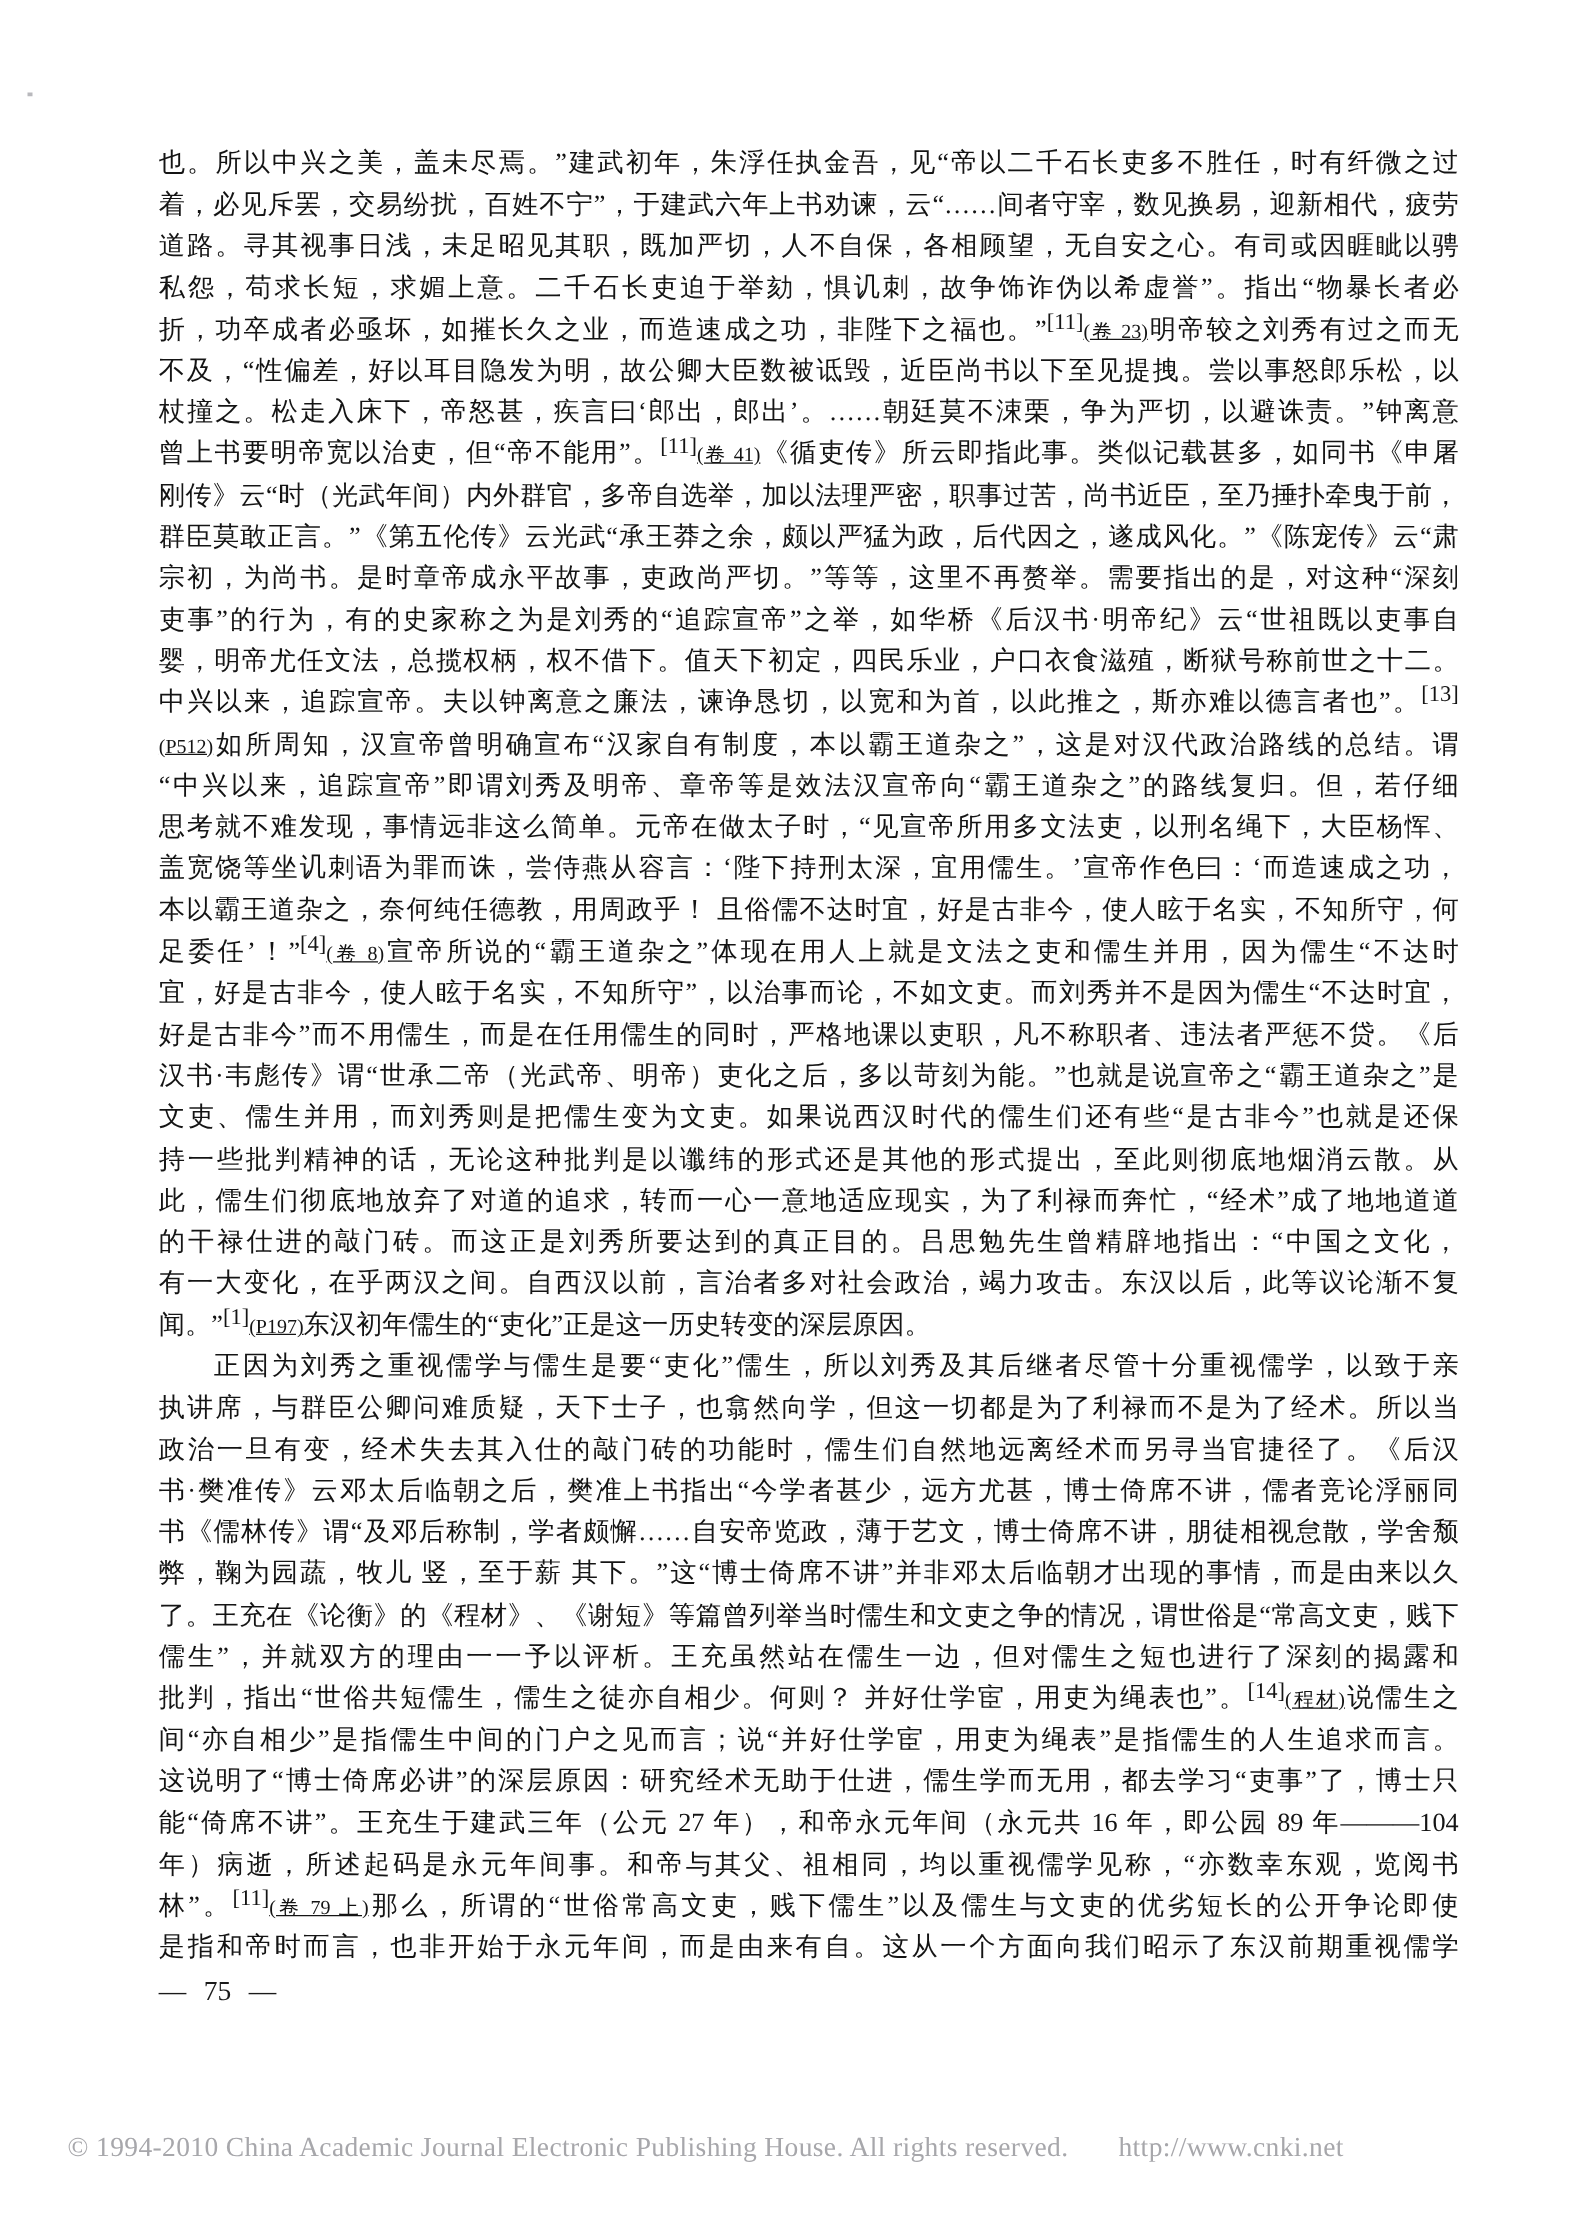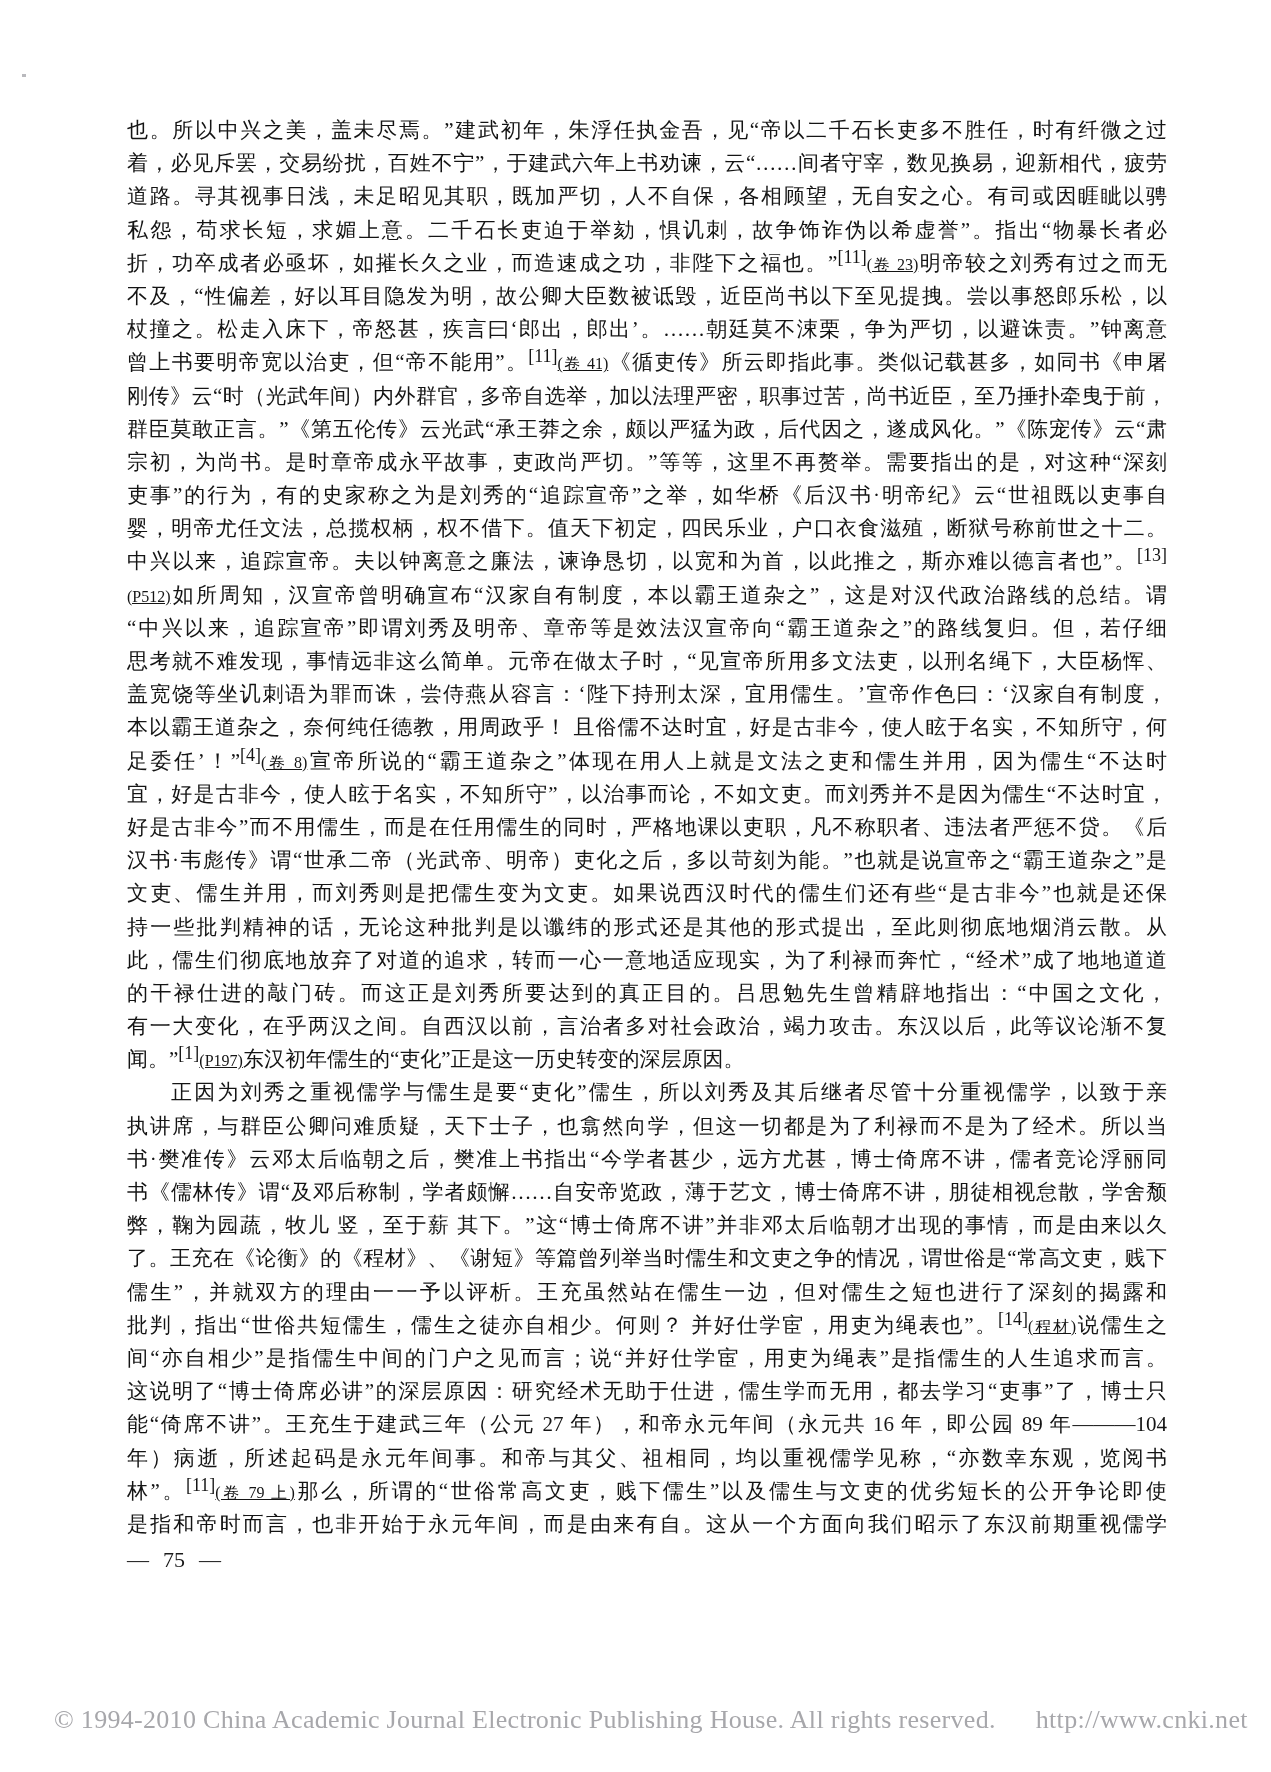--- a/index.html
+++ b/index.html
@@ -38,21 +38,21 @@
     font-size:22px;
     color:#1a1a1a;
   }
   .pagenum span{ display:inline-block; }
   .pagenum .num{ margin:0 14px; }
   .footer{
     position:absolute;
     left:54px;top:1705px;
     width:1200px;
     color:#a7a7ab;
-    font-size:26px;
+    font-size:22px;
     letter-spacing:0.3px;
     white-space:nowrap;
   }
   .footer .url{ margin-left:40px; }
   .artifact-dot{
     position:absolute;
     left:22px;top:74px;
     width:4px;height:3px;
     background:#b9b9bd;
   }
@@ -75,34 +75,35 @@
         <div class="line"><span>曾上书要明帝宽以治吏，但“帝不能用”。</span><span class="sup">[11]</span><span class="note">(卷 41)</span><span>《循吏传》所云即指此事。类似记载甚多，如同书《申屠</span></div>
         <div class="line"><span>刚传》云“时（光武年间）内外群官，多帝自选举，加以法理严密，职事过苦，尚书近臣，至乃捶扑牵曳于前，</span></div>
         <div class="line"><span>群臣莫敢正言。”《第五伦传》云光武“承王莽之余，颇以严猛为政，后代因之，遂成风化。”《陈宠传》云“肃</span></div>
         <div class="line"><span>宗初，为尚书。是时章帝成永平故事，吏政尚严切。”等等，这里不再赘举。需要指出的是，对这种“深刻</span></div>
         <div class="line"><span>吏事”的行为，有的史家称之为是刘秀的“追踪宣帝”之举，如华桥《后汉书·明帝纪》云“世祖既以吏事自</span></div>
         <div class="line"><span>婴，明帝尤任文法，总揽权柄，权不借下。值天下初定，四民乐业，户口衣食滋殖，断狱号称前世之十二。</span></div>
         <div class="line"><span>中兴以来，追踪宣帝。夫以钟离意之廉法，谏诤恳切，以宽和为首，以此推之，斯亦难以德言者也”。</span><span class="sup">[13]</span></div>
         <div class="line"><span class="note">(P512)</span><span>如所周知，汉宣帝曾明确宣布“汉家自有制度，本以霸王道杂之”，这是对汉代政治路线的总结。谓</span></div>
         <div class="line"><span>“中兴以来，追踪宣帝”即谓刘秀及明帝、章帝等是效法汉宣帝向“霸王道杂之”的路线复归。但，若仔细</span></div>
         <div class="line"><span>思考就不难发现，事情远非这么简单。元帝在做太子时，“见宣帝所用多文法吏，以刑名绳下，大臣杨恽、</span></div>
-        <div class="line"><span>盖宽饶等坐讥刺语为罪而诛，尝侍燕从容言：‘陛下持刑太深，宜用儒生。’宣帝作色曰：‘汉家自有制度，</span></div>
+        <div class="line"><span>盖宽饶等坐讥刺语为罪而诛，尝侍燕从容言：‘陛下持刑太深，宜用儒生。’宣帝作色曰：‘而造速成之功，</span></div>
         <div class="line"><span>本以霸王道杂之，奈何纯任德教，用周政乎！ 且俗儒不达时宜，好是古非今，使人眩于名实，不知所守，何</span></div>
         <div class="line"><span>足委任’！”</span><span class="sup">[4]</span><span class="note">(卷 8)</span><span>宣帝所说的“霸王道杂之”体现在用人上就是文法之吏和儒生并用，因为儒生“不达时</span></div>
         <div class="line"><span>宜，好是古非今，使人眩于名实，不知所守”，以治事而论，不如文吏。而刘秀并不是因为儒生“不达时宜，</span></div>
         <div class="line"><span>好是古非今”而不用儒生，而是在任用儒生的同时，严格地课以吏职，凡不称职者、违法者严惩不贷。《后</span></div>
         <div class="line"><span>汉书·韦彪传》谓“世承二帝（光武帝、明帝）吏化之后，多以苛刻为能。”也就是说宣帝之“霸王道杂之”是</span></div>
         <div class="line"><span>文吏、儒生并用，而刘秀则是把儒生变为文吏。如果说西汉时代的儒生们还有些“是古非今”也就是还保</span></div>
         <div class="line"><span>持一些批判精神的话，无论这种批判是以谶纬的形式还是其他的形式提出，至此则彻底地烟消云散。从</span></div>
         <div class="line"><span>此，儒生们彻底地放弃了对道的追求，转而一心一意地适应现实，为了利禄而奔忙，“经术”成了地地道道</span></div>
         <div class="line"><span>的干禄仕进的敲门砖。而这正是刘秀所要达到的真正目的。吕思勉先生曾精辟地指出：“中国之文化，</span></div>
         <div class="line"><span>有一大变化，在乎两汉之间。自西汉以前，言治者多对社会政治，竭力攻击。东汉以后，此等议论渐不复</span></div>
         <div class="line last"><span>闻。”</span><span class="sup">[1]</span><span class="note">(P197)</span><span>东汉初年儒生的“吏化”正是这一历史转变的深层原因。</span></div>
         <div class="line indent"><span>正因为刘秀之重视儒学与儒生是要“吏化”儒生，所以刘秀及其后继者尽管十分重视儒学，以致于亲</span></div>
         <div class="line"><span>执讲席，与群臣公卿问难质疑，天下士子，也翕然向学，但这一切都是为了利禄而不是为了经术。所以当</span></div>
+        <div class="line"><span>政治一旦有变，经术失去其入仕的敲门砖的功能时，儒生们自然地远离经术而另寻当官捷径了。《后汉</span></div>
         <div class="line"><span>书·樊准传》云邓太后临朝之后，樊准上书指出“今学者甚少，远方尤甚，博士倚席不讲，儒者竞论浮丽同</span></div>
         <div class="line"><span>书《儒林传》谓“及邓后称制，学者颇懈……自安帝览政，薄于艺文，博士倚席不讲，朋徒相视怠散，学舍颓</span></div>
         <div class="line"><span>弊，鞠为园蔬，牧儿 竖，至于薪 其下。”这“博士倚席不讲”并非邓太后临朝才出现的事情，而是由来以久</span></div>
         <div class="line"><span>了。王充在《论衡》的《程材》、《谢短》等篇曾列举当时儒生和文吏之争的情况，谓世俗是“常高文吏，贱下</span></div>
         <div class="line"><span>儒生”，并就双方的理由一一予以评析。王充虽然站在儒生一边，但对儒生之短也进行了深刻的揭露和</span></div>
         <div class="line"><span>批判，指出“世俗共短儒生，儒生之徒亦自相少。何则？ 并好仕学宦，用吏为绳表也”。</span><span class="sup">[14]</span><span class="note">(程材)</span><span>说儒生之</span></div>
         <div class="line"><span>间“亦自相少”是指儒生中间的门户之见而言；说“并好仕学宦，用吏为绳表”是指儒生的人生追求而言。</span></div>
         <div class="line"><span>这说明了“博士倚席必讲”的深层原因：研究经术无助于仕进，儒生学而无用，都去学习“吏事”了，博士只</span></div>
         <div class="line"><span>能“倚席不讲”。王充生于建武三年（公元 27 年），和帝永元年间（永元共 16 年，即公园 89 年———104</span></div>
         <div class="line"><span>年）病逝，所述起码是永元年间事。和帝与其父、祖相同，均以重视儒学见称，“亦数幸东观，览阅书</span></div>

